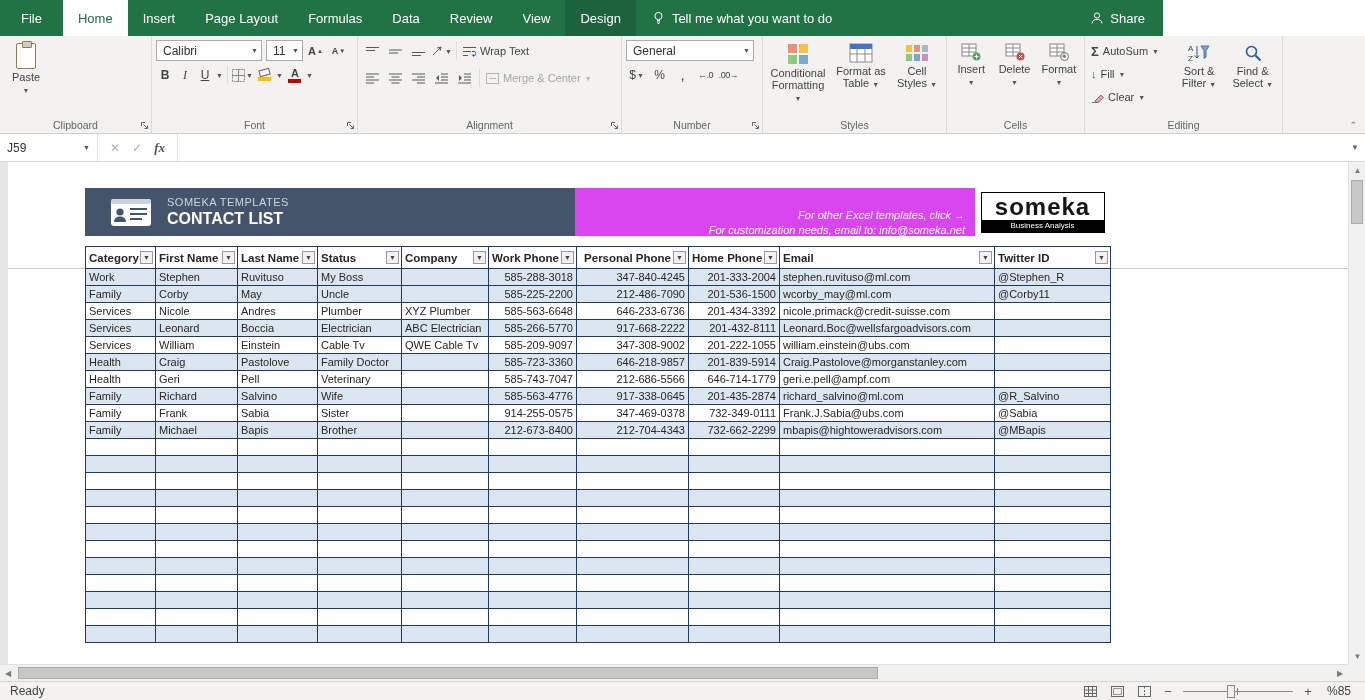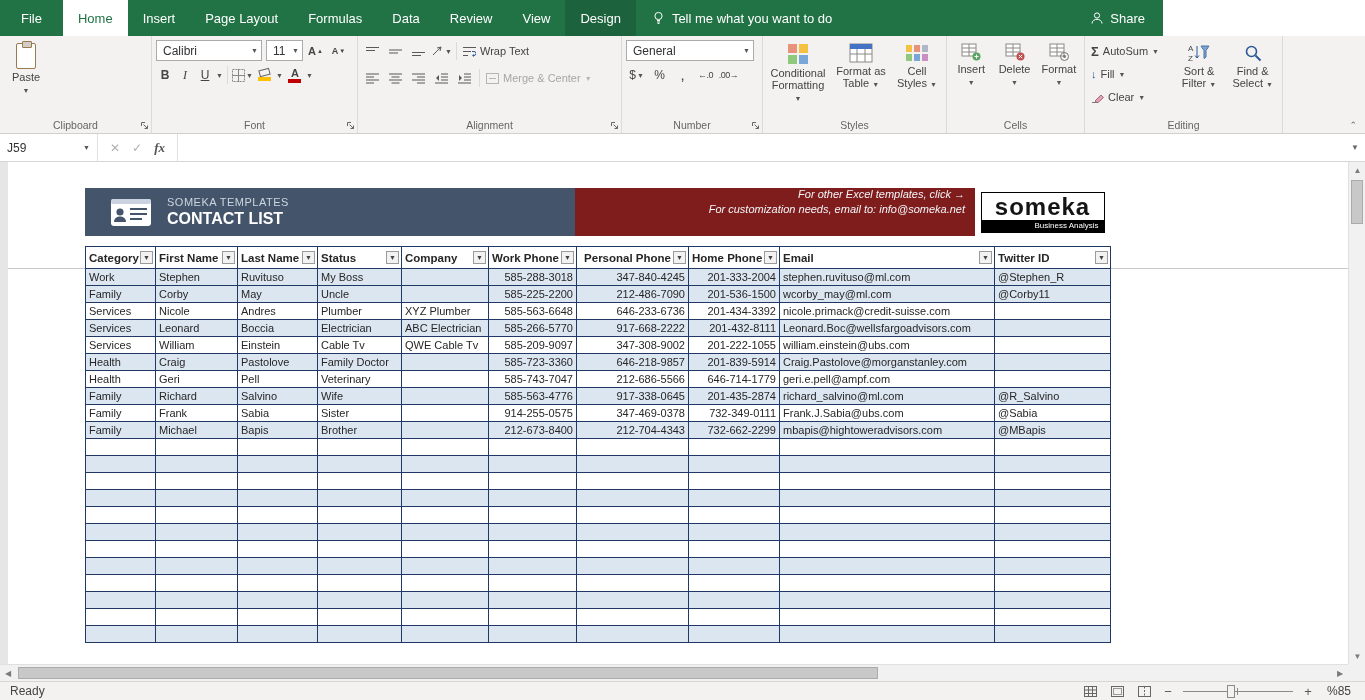--- a/index.html
+++ b/index.html
@@ -70,25 +70,25 @@
 .sheetarea{position:absolute;top:162px;left:0;width:1365px;height:502px;background:#e6e6e6;}
 .sheet{position:absolute;left:8px;top:0;right:17px;bottom:0;background:#fff;overflow:hidden;}
 .freeze{position:absolute;left:0;top:106px;width:100%;height:1px;background:#c9c9c9;}
 
 
 .banner{position:absolute;left:77px;top:26px;width:1025px;height:48px;display:flex;z-index:2;}
 .b-left{width:490px;background:#44546a;display:flex;align-items:center;padding:0 24px;gap:14px;}
 .b-text{display:flex;flex-direction:column;}
 .b-brand{font-size:11px;color:#cdd5e0;letter-spacing:0.5px;}
 .b-title{font-size:16px;font-weight:bold;color:#fff;margin-top:2px;}
-.b-promo{width:400px;background:#7f1d1d;color:#f2f5f9;font-style:italic;font-size:11px;display:flex;flex-direction:column;justify-content:flex-start;align-items:flex-end;padding:0 10px;gap:3px;}
+.b-promo{width:400px;background:#d946ef;color:#f2f5f9;font-style:italic;font-size:11px;display:flex;flex-direction:column;justify-content:flex-end;align-items:flex-end;padding:0 10px;gap:3px;}
 .b-logo-zone{flex:1;background:#fff;display:flex;align-items:center;justify-content:center;}
 .b-logo{width:124px;border:1px solid #000;background:#fff;}
 .b-logo-name{font-size:24px;font-weight:bold;color:#141414;text-align:center;line-height:27px;letter-spacing:1px;}
-.b-logo-sub{background:#000;color:#fff;font-size:8px;text-align:right;padding:1px 5px 2px;}
+.b-logo-sub{background:#000;color:#fff;font-size:8px;text-align:center;padding:1px 5px 2px;}
 
 
 .ctable{position:absolute;left:77px;top:84px;z-index:2;border-collapse:collapse;table-layout:fixed;width:1025px;background:#fff;}
 .ctable th,.ctable td{border:1px solid #203864;font-size:11px;padding:0 3px;white-space:nowrap;overflow:hidden;height:17px;line-height:15px;background:#fff;text-align:left;font-weight:normal;}
 .ctable th{height:22px;line-height:20px;font-weight:bold;font-size:11.5px;position:relative;padding-right:17px;}
 .ctable tr.band td{background:#dce6f1;}
 .ctable .col5,.ctable .col6,.ctable .col7{text-align:right;}
 th.col0{width:70px;}th.col1{width:82px;}th.col2{width:80px;}th.col3{width:84px;}th.col4{width:87px;}
 th.col5{width:88px;}th.col6{width:112px;}th.col7{width:91px;}th.col8{width:215px;}th.col9{width:116px;}
 .filter{position:absolute;right:2px;top:4px;width:13px;height:13px;border:1px solid #9b9b9b;background:#f2f2f2;font-size:7px;line-height:12px;text-align:center;color:#444;font-weight:normal;}

